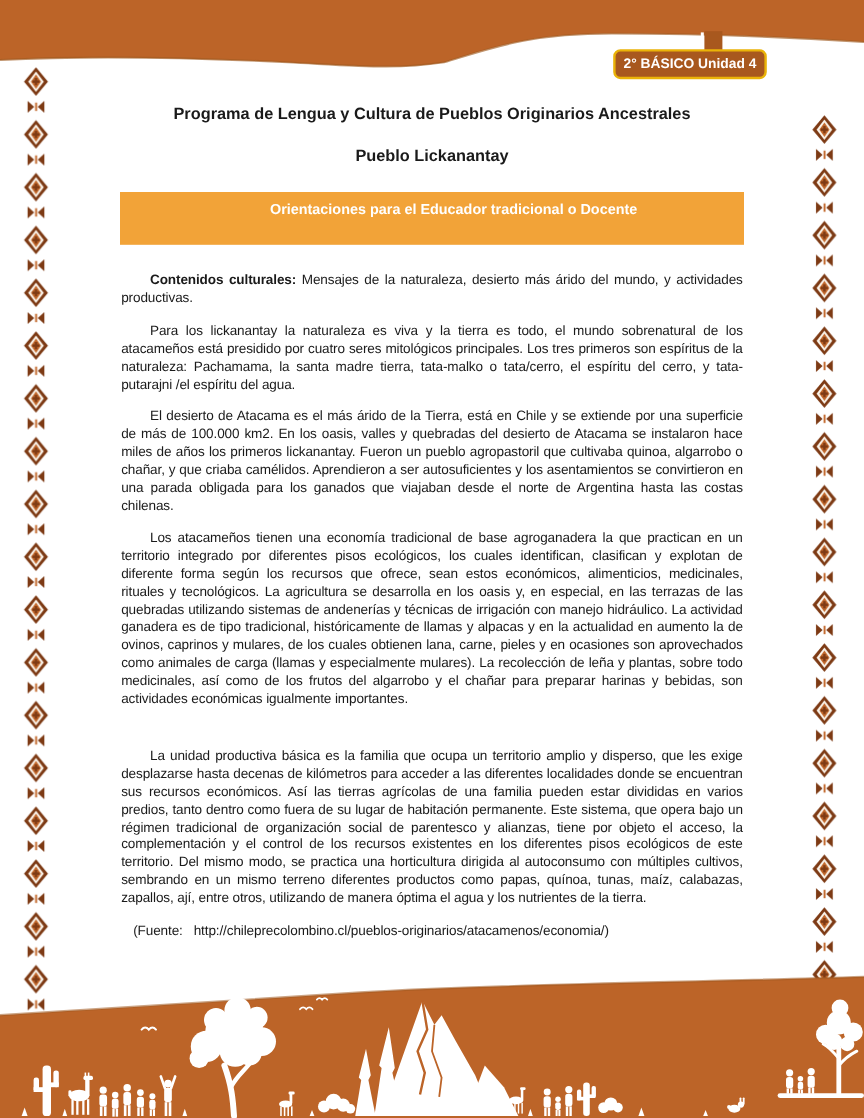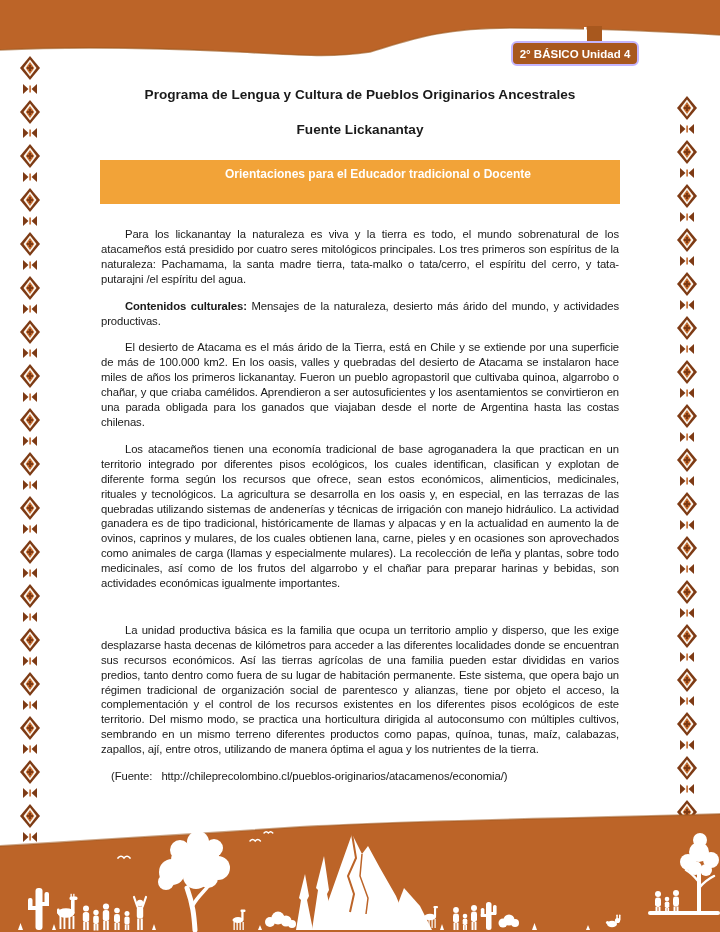--- a/index.html
+++ b/index.html
@@ -2,21 +2,21 @@
 <html><head>
 <meta charset="utf-8">
 <style>
   html,body{margin:0;padding:0;background:#ffffff;}
   .page{position:relative;width:720px;height:932px;background:#ffffff;overflow:hidden;
         font-family:"Liberation Sans",sans-serif;color:#1a1a1a;}
   .abs{position:absolute;}
   
   .top-wave{left:0;top:0;width:720px;height:100px;}
   .unit-badge{left:511px;top:41px;width:124px;height:21px;background:#a8581e;
-      border:2px solid #c4b5fd;border-radius:6px;display:flex;align-items:center;justify-content:center;
+      border:2px solid #eab308;border-radius:6px;display:flex;align-items:center;justify-content:center;
       color:#fff;font-weight:bold;font-size:11.5px;letter-spacing:0;white-space:nowrap;}
   
   .strip-left{left:19px;top:55px;width:22px;height:790px;}
   .strip-right{left:676px;top:95px;width:22px;height:723px;}
   
   .titles{left:101px;top:86px;width:518px;text-align:center;}
   .doc-title{font-size:13.6px;font-weight:bold;line-height:18px;margin:0;text-align:center;}
   .doc-subtitle{font-size:13.6px;font-weight:bold;line-height:18px;margin:17px 0 0 0;}
   .banner{left:100px;top:160px;width:520px;height:44px;background:#f2a338;}
   .banner-text{margin:7px 0 0 0;text-align:center;color:#ffffff;font-weight:bold;font-size:12px;padding-left:36px;}
@@ -74,30 +74,30 @@
         <polygon points="4,29 4,39 9.5,34" fill="#7D3A14"></polygon>
         <polygon points="18,29 18,39 12.5,34" fill="#7D3A14"></polygon>
         <rect x="10.3" y="30.5" width="1.6" height="7" fill="#C2672A"></rect>
       </pattern>
     </defs>
     <rect x="0" y="0" width="22" height="723" fill="url(#motifR)"></rect>
   </svg>
 
   <div class="abs titles">
     <h1 class="doc-title">Programa de Lengua y Cultura de Pueblos Originarios Ancestrales</h1>
-    <h2 class="doc-subtitle">Fuente Lickanantay</h2>
+    <h2 class="doc-subtitle">Pueblo Lickanantay</h2>
   </div>
 
   <div class="abs banner">
     <p class="banner-text">Orientaciones para el Educador tradicional o Docente</p>
   </div>
 
   <div class="abs body-text">
+    <p><span class="bold">Contenidos culturales:</span><span> Mensajes de la naturaleza, desierto más árido del mundo, y actividades productivas.</span></p>
     <p>Para los lickanantay la naturaleza es viva y la tierra es todo, el mundo sobrenatural de los atacameños está presidido por cuatro seres mitológicos principales. Los tres primeros son espíritus de la naturaleza: Pachamama, la santa madre tierra, tata-malko o tata/cerro, el espíritu del cerro, y tata-putarajni /el espíritu del agua.</p>
-    <p><span class="bold">Contenidos culturales:</span><span> Mensajes de la naturaleza, desierto más árido del mundo, y actividades productivas.</span></p>
     <p>El desierto de Atacama es el más árido de la Tierra, está en Chile y se extiende por una superficie de más de 100.000 km2. En los oasis, valles y quebradas del desierto de Atacama se instalaron hace miles de años los primeros lickanantay. Fueron un pueblo agropastoril que cultivaba quinoa, algarrobo o chañar, y que criaba camélidos. Aprendieron a ser autosuficientes y los asentamientos se convirtieron en una parada obligada para los ganados que viajaban desde el norte de Argentina hasta las costas chilenas.</p>
     <p>Los atacameños tienen una economía tradicional de base agroganadera la que practican en un territorio integrado por diferentes pisos ecológicos, los cuales identifican, clasifican y explotan de diferente forma según los recursos que ofrece, sean estos económicos, alimenticios, medicinales, rituales y tecnológicos. La agricultura se desarrolla en los oasis y, en especial, en las terrazas de las quebradas utilizando sistemas de andenerías y técnicas de irrigación con manejo hidráulico. La actividad ganadera es de tipo tradicional, históricamente de llamas y alpacas y en la actualidad en aumento la de ovinos, caprinos y mulares, de los cuales obtienen lana, carne, pieles y en ocasiones son aprovechados como animales de carga (llamas y especialmente mulares). La recolección de leña y plantas, sobre todo medicinales, así como de los frutos del algarrobo y el chañar para preparar harinas y bebidas, son actividades económicas igualmente importantes.</p>
     <p class="big-gap no-gap">La unidad productiva básica es la familia que ocupa un territorio amplio y disperso, que les exige desplazarse hasta decenas de kilómetros para acceder a las diferentes localidades donde se encuentran sus recursos económicos. Así las tierras agrícolas de una familia pueden estar divididas en varios predios, tanto dentro como fuera de su lugar de habitación permanente. Este sistema, que opera bajo un régimen tradicional de organización social de parentesco y alianzas, tiene por objeto el acceso, la complementación y el control de los recursos existentes en los diferentes pisos ecológicos de este territorio. Del mismo modo, se practica una horticultura dirigida al autoconsumo con múltiples cultivos, sembrando en un mismo terreno diferentes productos como papas, quínoa, tunas, maíz, calabazas, zapallos, ají, entre otros, utilizando de manera óptima el agua y los nutrientes de la tierra.</p>
     <p class="source-line">(Fuente:&nbsp;&nbsp;&nbsp;http://chileprecolombino.cl/pueblos-originarios/atacamenos/economia/)</p>
   </div>
 
   <svg class="abs bottom-art" viewBox="0 0 720 122" aria-hidden="true">
     <path d="M0,36 C80,31 180,25 300,17 C420,10 560,9 720,4 L720,122 L0,122 Z" fill="#BC6428"></path>
     <path d="M0,36 C80,31 180,25 300,17 C420,10 560,9 720,4" fill="none" stroke="#A05A20" stroke-width="1.8" opacity="0.55"></path>
 

